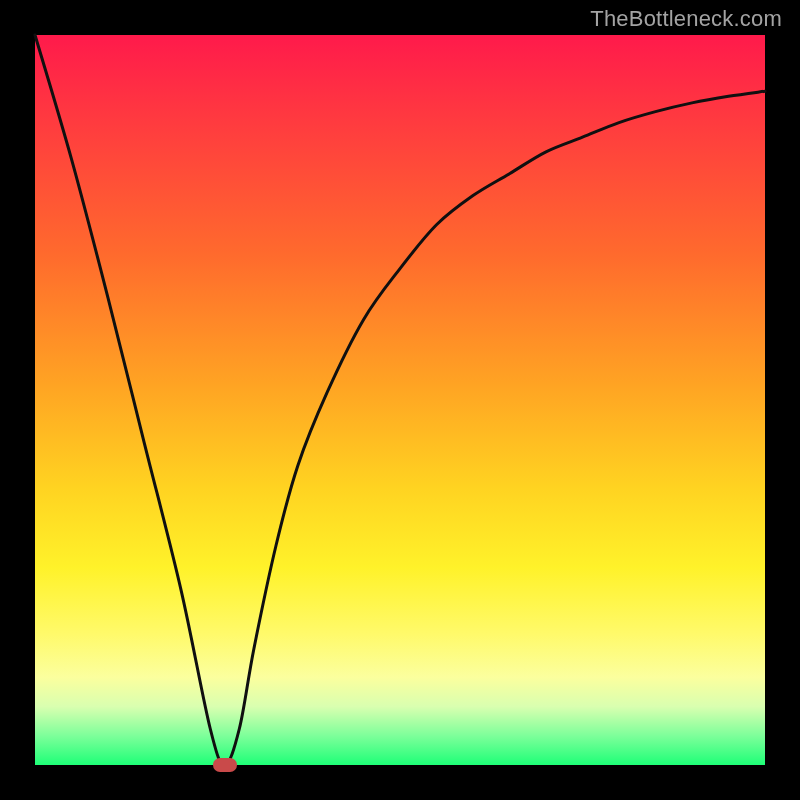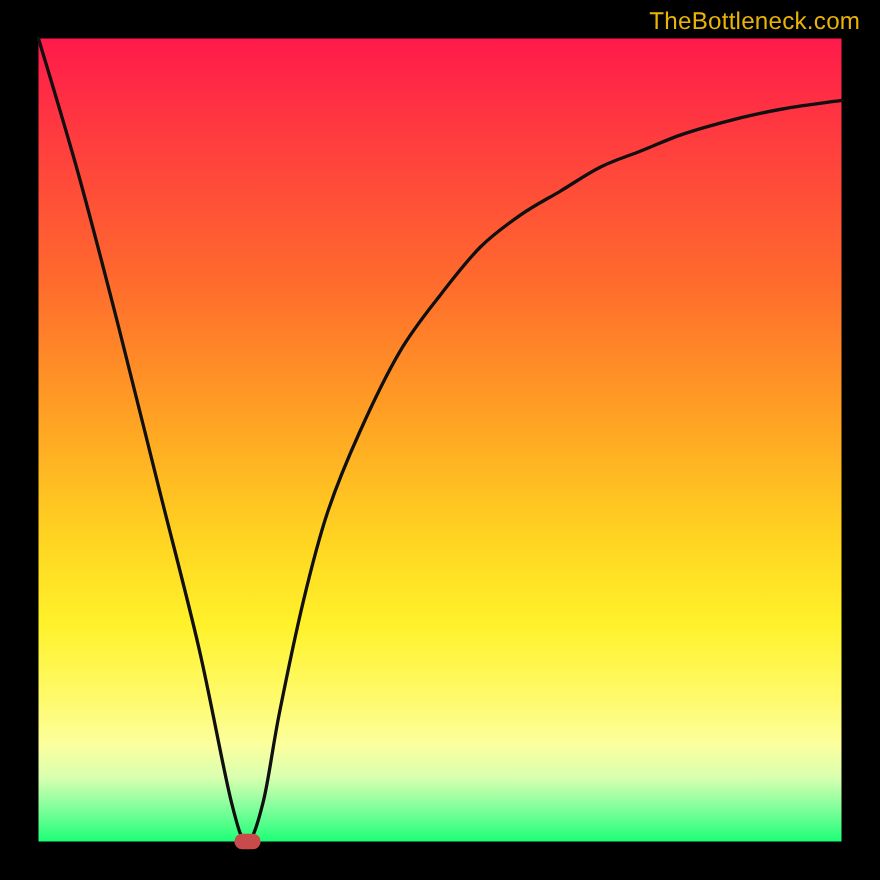--- a/index.html
+++ b/index.html
@@ -36,21 +36,21 @@
       #fbff9e 88%,
       #d9ffb0 92%,
       #7dff9a 96%,
       #1eff77 100%
     );
   }
   .watermark {
     position: absolute;
     top: 6px;
     right: 18px;
-    color: #eab308;
+    color: #a3a3a3;
     font-size: 22px;
     font-weight: 500;
     letter-spacing: 0.2px;
     user-select: none;
   }
   svg.curve {
     position: absolute;
     left: 0;
     top: 0;
     width: 730px;

